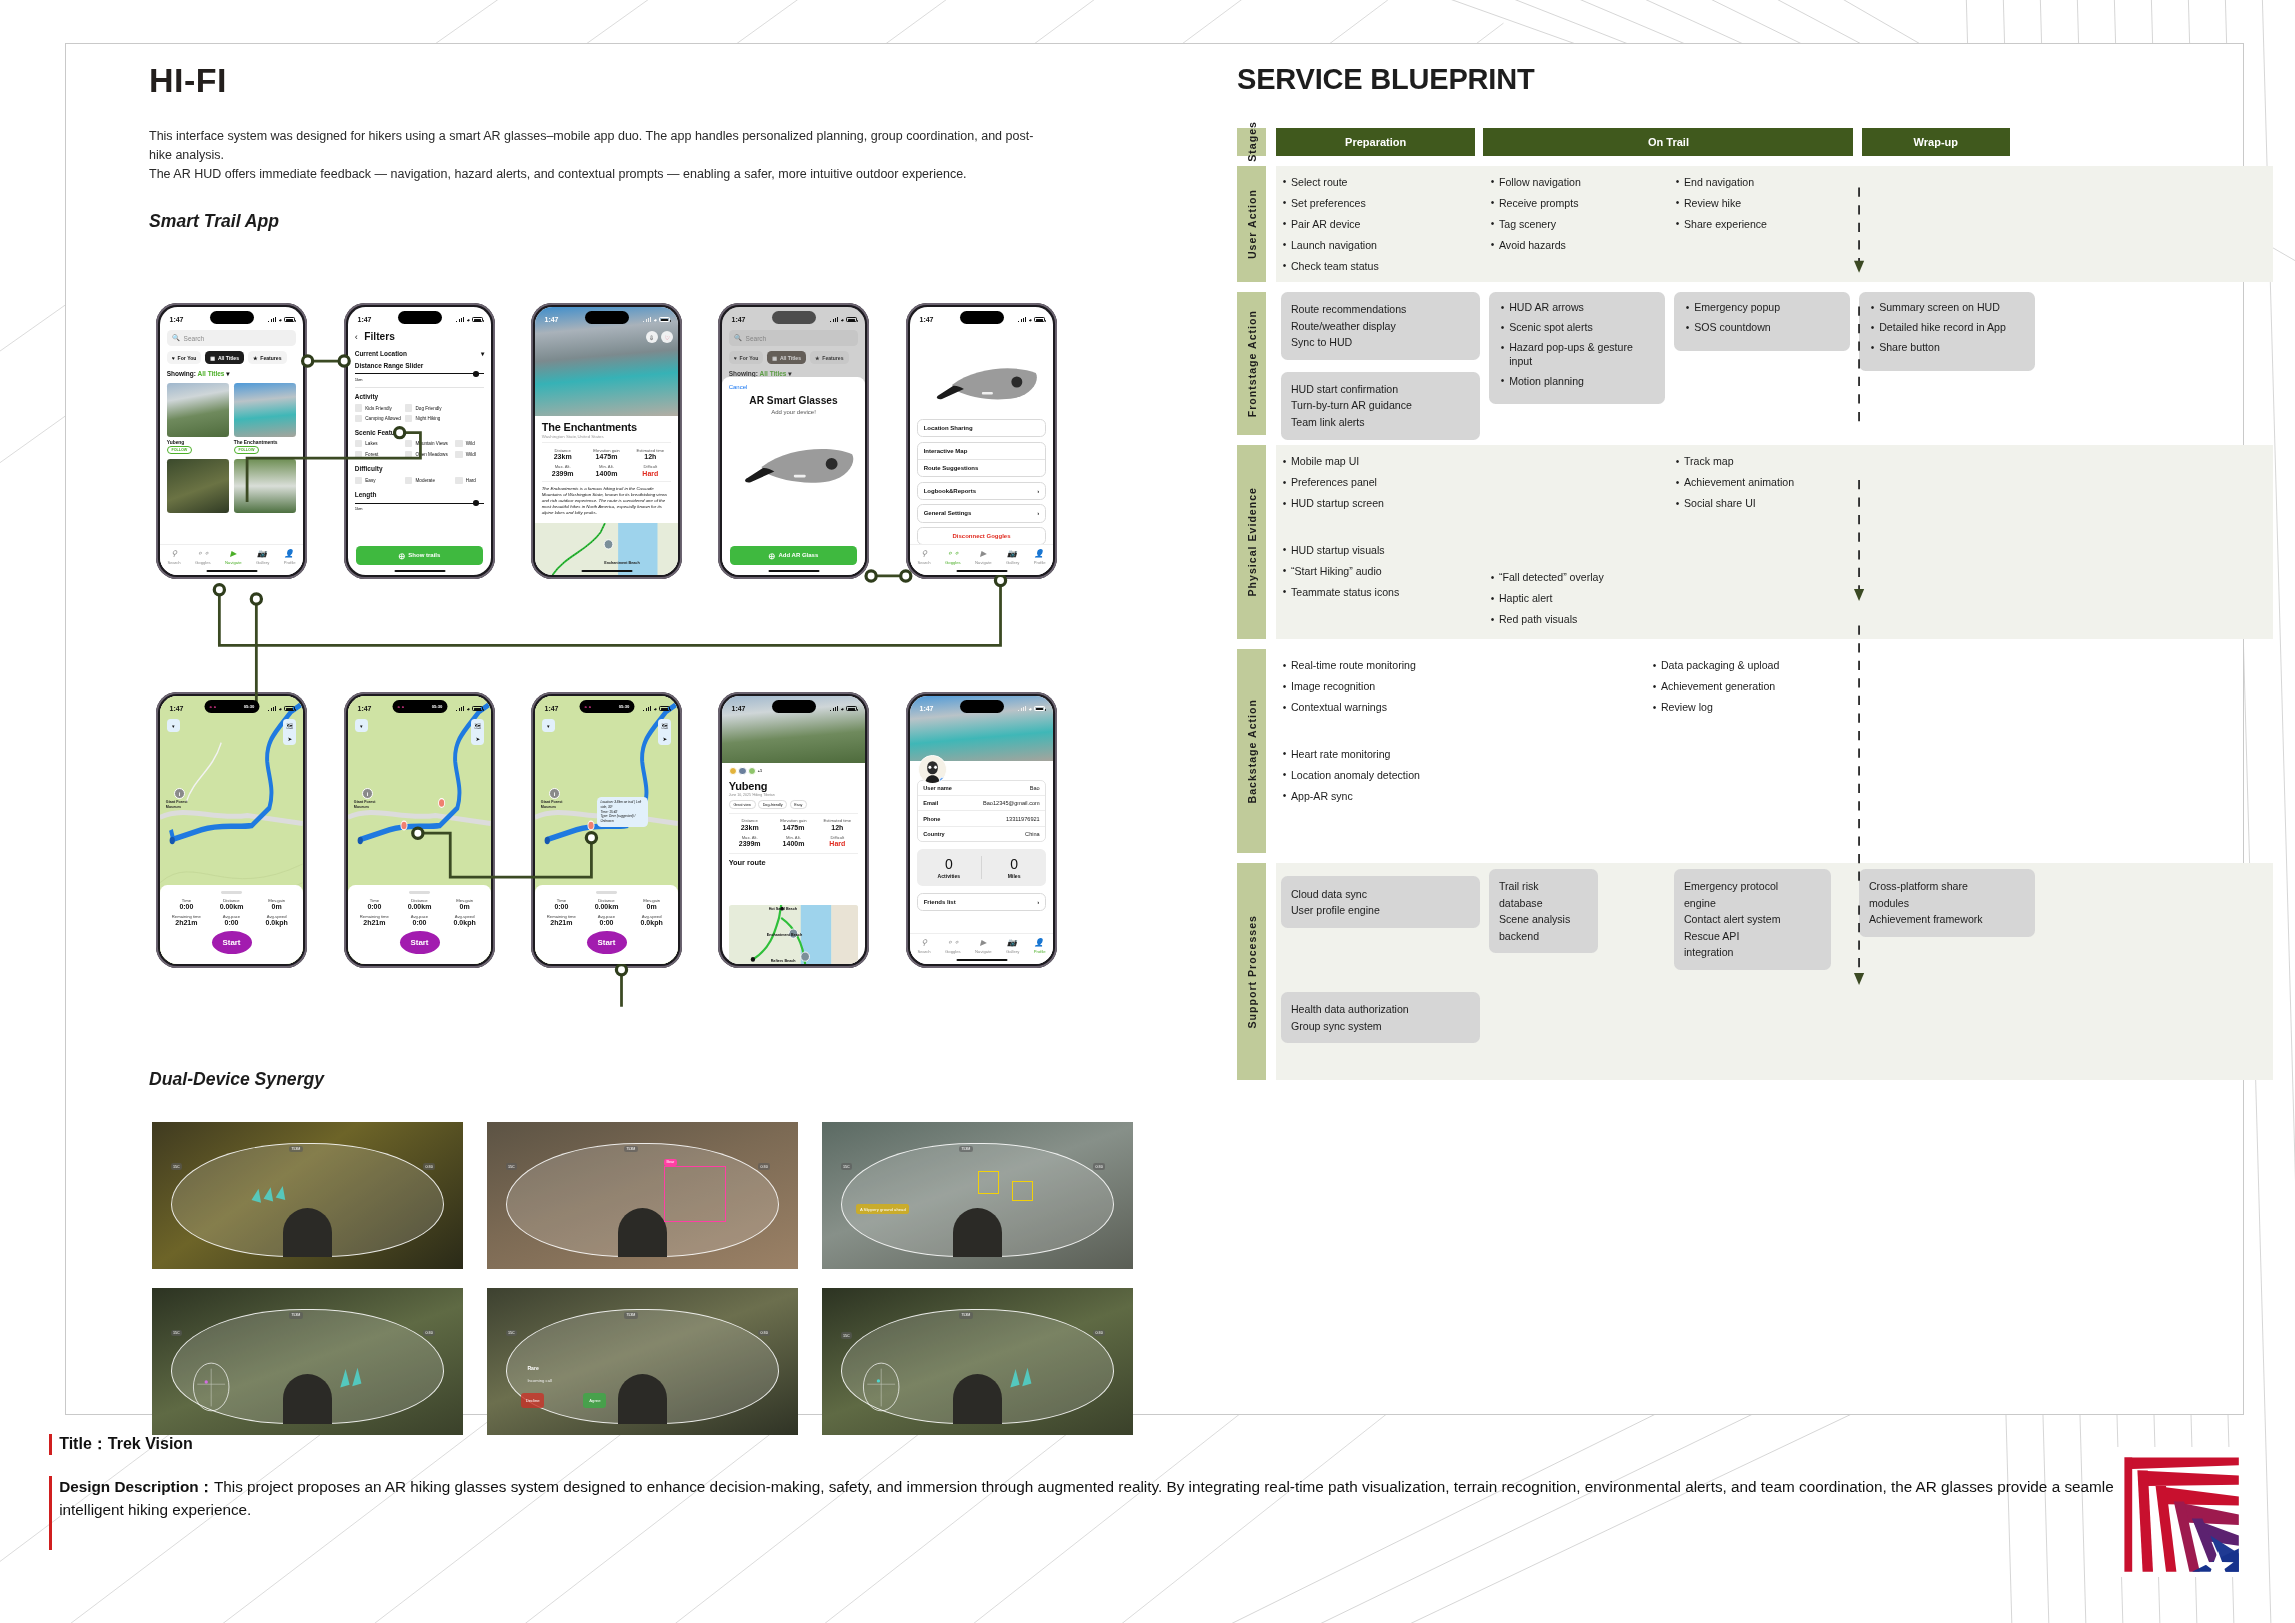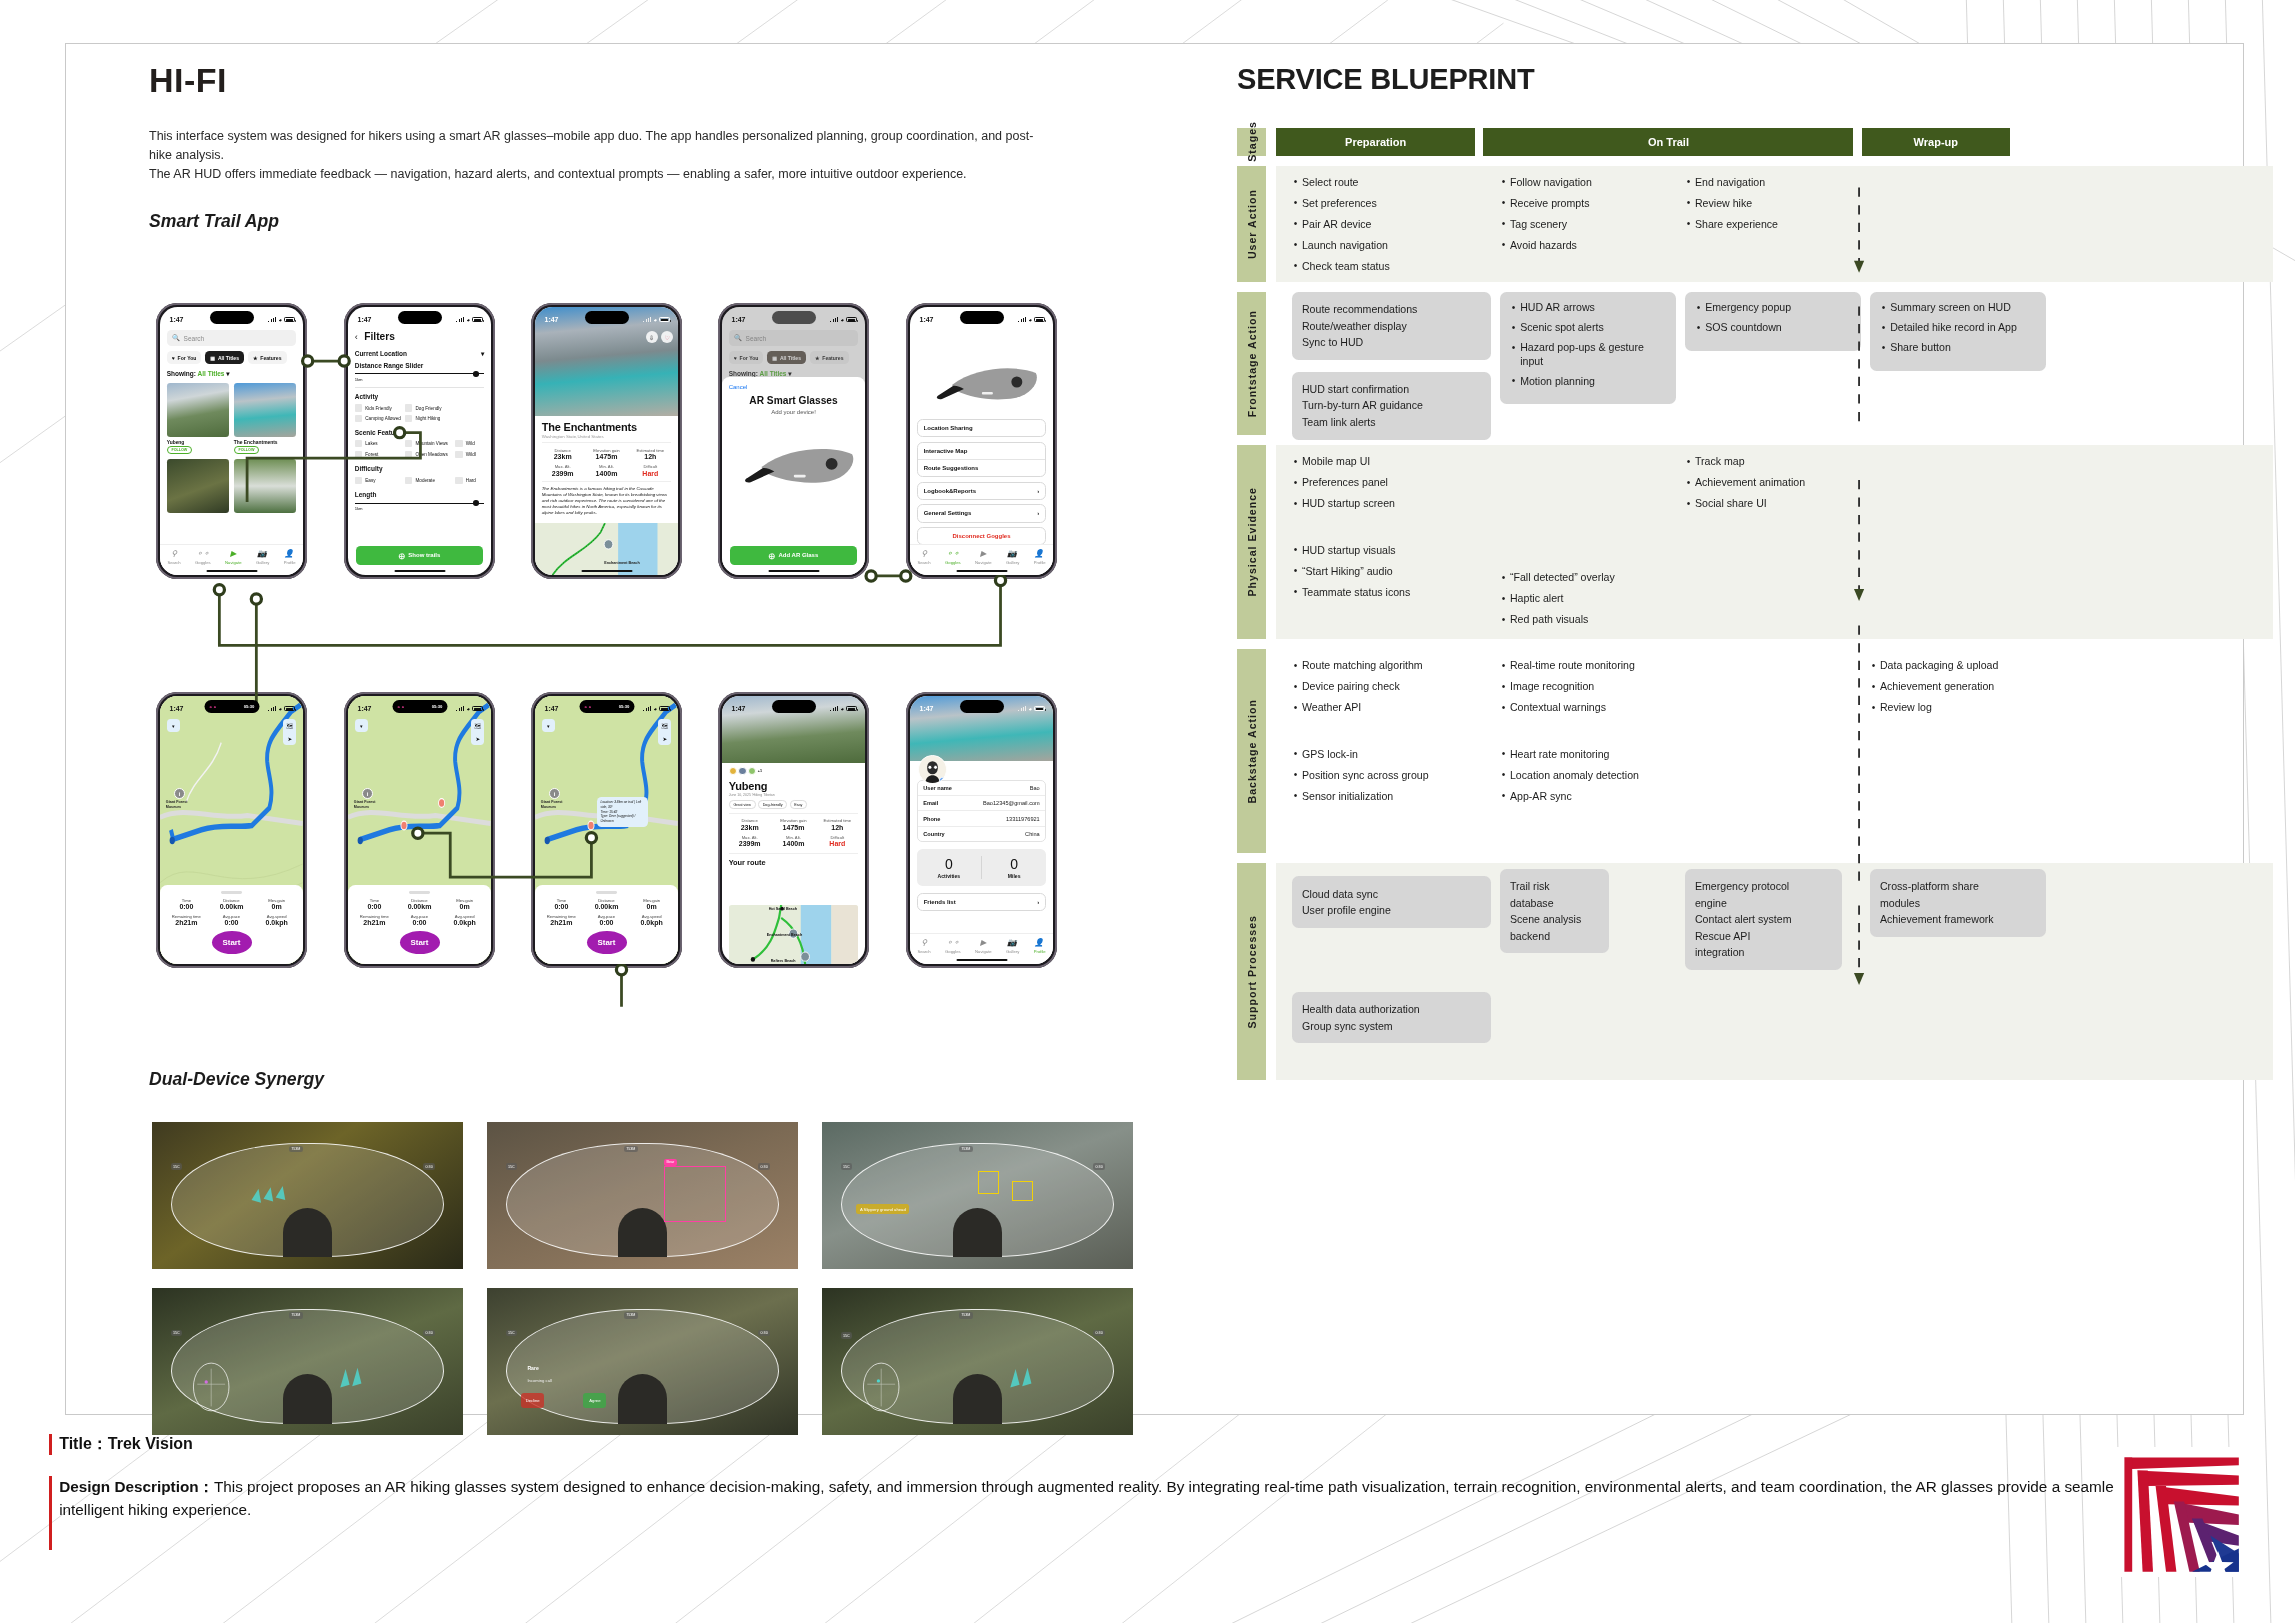--- a/index.html
+++ b/index.html
@@ -208,21 +208,21 @@
   .rlabel span {
     writing-mode: vertical-rl; transform: rotate(180deg);
     font-size:10.6px; font-weight:800; letter-spacing:1px; color:#1d1d1d;
   }
   .rbody { flex:1; position:relative; }
   .stagerow { display:flex; gap:8.3px; }
   .stagebox { background:#40591d; color:#fff; font-size:11px; font-weight:800;
     height:28px; display:flex; align-items:center; justify-content:center;}
   .s1 { width:199px; } .s2 { width:370px; } .s3 { width:148px; }
   .fillrow { background:#f1f2ec; position:relative; padding:10.2px 0 7.4px 0;}
-  .cols { display:flex;padding-left:11px; }
+  .cols { display:flex; }
   .col { padding:0 4.6px; }
   .ul { list-style:none; }
   .ul li { font-size:10.6px; line-height:1.28; margin-bottom:7.4px; position:relative;
     padding-left:10.2px; color:#1d1d1d;}
   .ul li::before { content:'\2022'; position:absolute; left:1.9px; top:-0.5px; font-size:10.2px;}
   .card { background:#d6d6d6; border-radius:6.5px; padding:9.3px 10.2px; }
   .card .ul li { margin-bottom:6.5px; }
   .cardtxt { font-size:10.6px; line-height:1.55; color:#1d1d1d; }
 
   
@@ -1212,32 +1212,20 @@
           </div>
         </div>
       </div>
 
       <div class="bp-row" style="height:204px">
         <div class="rlabel">
             <span>Backstage Action</span>
           </div>
         <div class="rbody" style="padding-top:10.2px">
           <div class="cols">
-            <div class="col" style="width:208px">
-              <ul class="ul">
-                <li>Route matching algorithm</li>
-                <li>Device pairing check</li>
-                <li>Weather API</li>
-              </ul>
-              <ul class="ul" style="margin-top:33px">
-                <li>GPS lock-in</li>
-                <li>Position sync across group</li>
-                <li>Sensor initialization</li>
-              </ul>
-            </div>
             <div class="col" style="width:185px">
               <ul class="ul">
                 <li>Real-time route monitoring</li>
                 <li>Image recognition</li>
                 <li>Contextual warnings</li>
               </ul>
               <ul class="ul" style="margin-top:33px">
                 <li>Heart rate monitoring</li>
                 <li>Location anomaly detection</li>
                 <li>App-AR sync</li>

